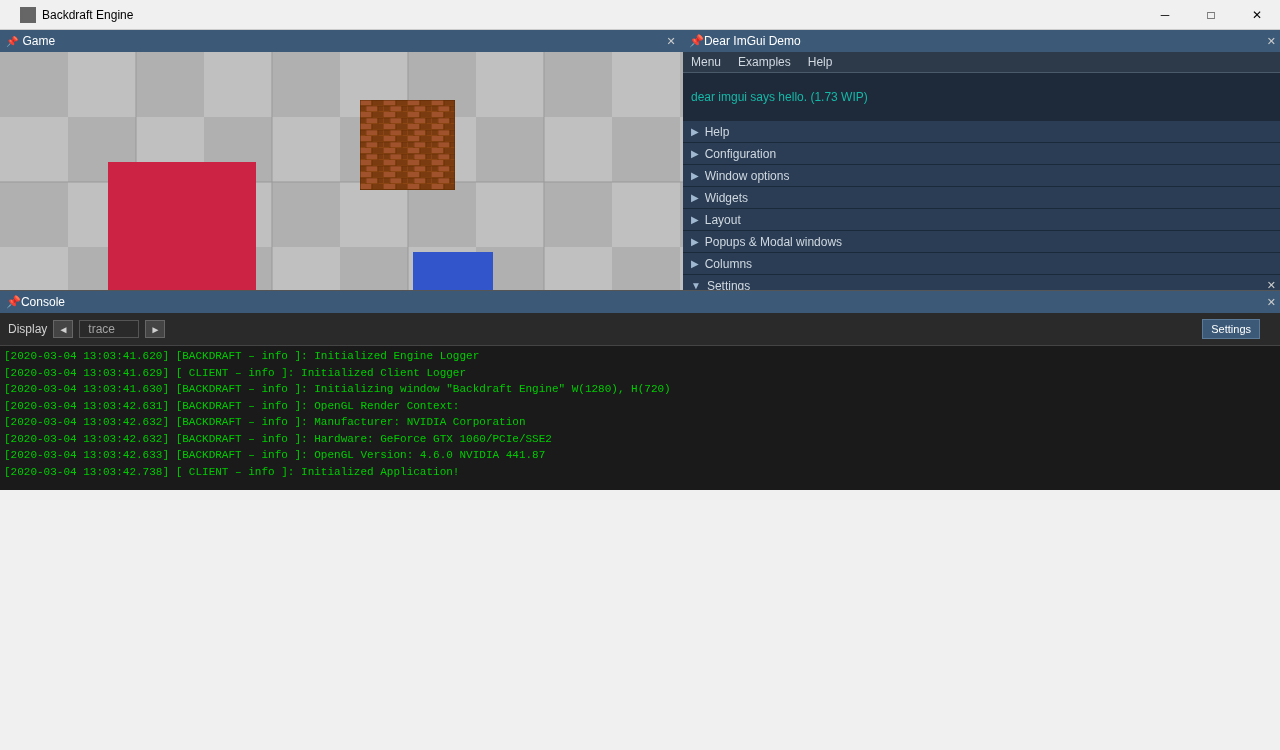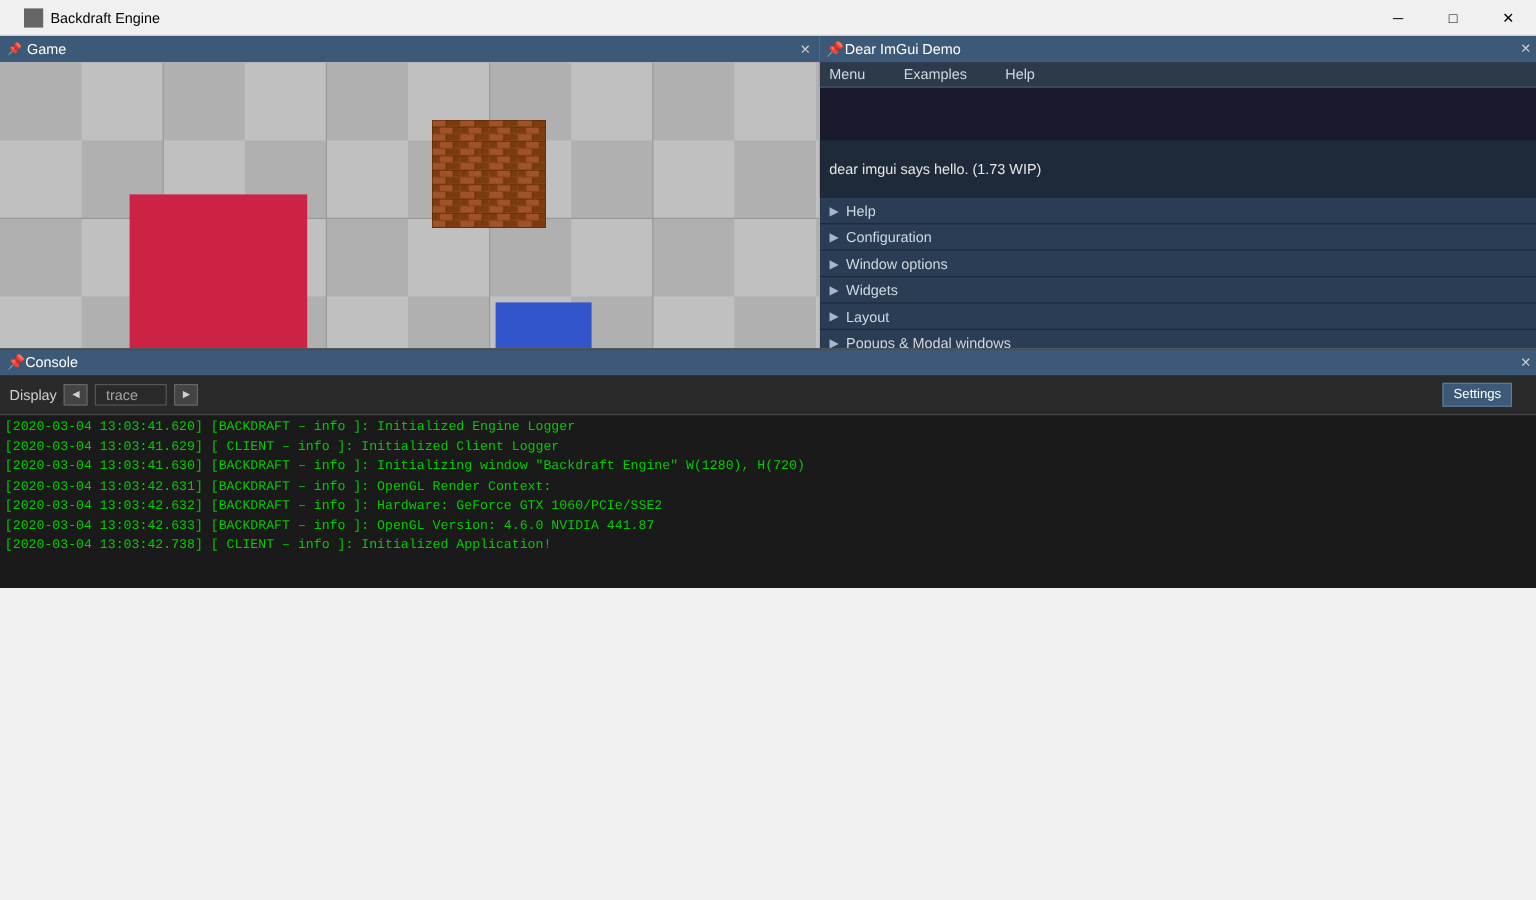--- a/index.html
+++ b/index.html
@@ -171,36 +171,35 @@
       font-size: 11px;
       color: #ccc;
       background: none;
       border: none;
     }
 
     .imgui-menubar {
       background: #2d3a4a;
       display: flex;
       padding: 2px 4px;
-      gap: 24px;
+      gap: 9px;
       border-bottom: 1px solid #4a5a6a;
     }
     .imgui-menu-item {
       color: #d0d8e0;
       font-size: 12px;
       padding: 1px 4px;
       cursor: pointer;
     }
 
     .imgui-hello {
-      color: #e5e5e5;
+      color: #14b8a6;
       font-size: 12px;
       padding: 17px 8px;
       background: #1e2a3a;
-      margin-top: 44px;
     }
 
     .imgui-content {
       flex: 1;
       background: #1e2a3a;
       overflow-y: auto;
     }
 
     .imgui-tree-item {
       height: 22px;
@@ -493,20 +492,21 @@
       <div class="console-trace-label">trace</div>
       <button class="console-nav-btn">►</button>
       <button class="console-settings-btn">Settings</button>
     </div>
 
     <div class="console-log">
       <div class="log-line">[2020-03-04 13:03:41.620] [BACKDRAFT –    info  ]: Initialized Engine Logger</div>
       <div class="log-line">[2020-03-04 13:03:41.629] [ CLIENT  –    info  ]: Initialized Client Logger</div>
       <div class="log-line">[2020-03-04 13:03:41.630] [BACKDRAFT –    info  ]: Initializing window "Backdraft Engine" W(1280), H(720)</div>
       <div class="log-line">[2020-03-04 13:03:42.631] [BACKDRAFT –    info  ]: OpenGL Render Context:</div>
+      <div class="log-line">[2020-03-04 13:03:42.632] [BACKDRAFT –    info  ]:   Manufacturer:     NVIDIA Corporation</div>
       <div class="log-line">[2020-03-04 13:03:42.632] [BACKDRAFT –    info  ]:   Hardware:         GeForce GTX 1060/PCIe/SSE2</div>
       <div class="log-line">[2020-03-04 13:03:42.633] [BACKDRAFT –    info  ]:   OpenGL Version:   4.6.0 NVIDIA 441.87</div>
       <div class="log-line">[2020-03-04 13:03:42.738] [ CLIENT  –    info  ]: Initialized Application!</div>
     </div>
   </div>
 
   <div class="empty-area"></div>
 
 </div>
 

